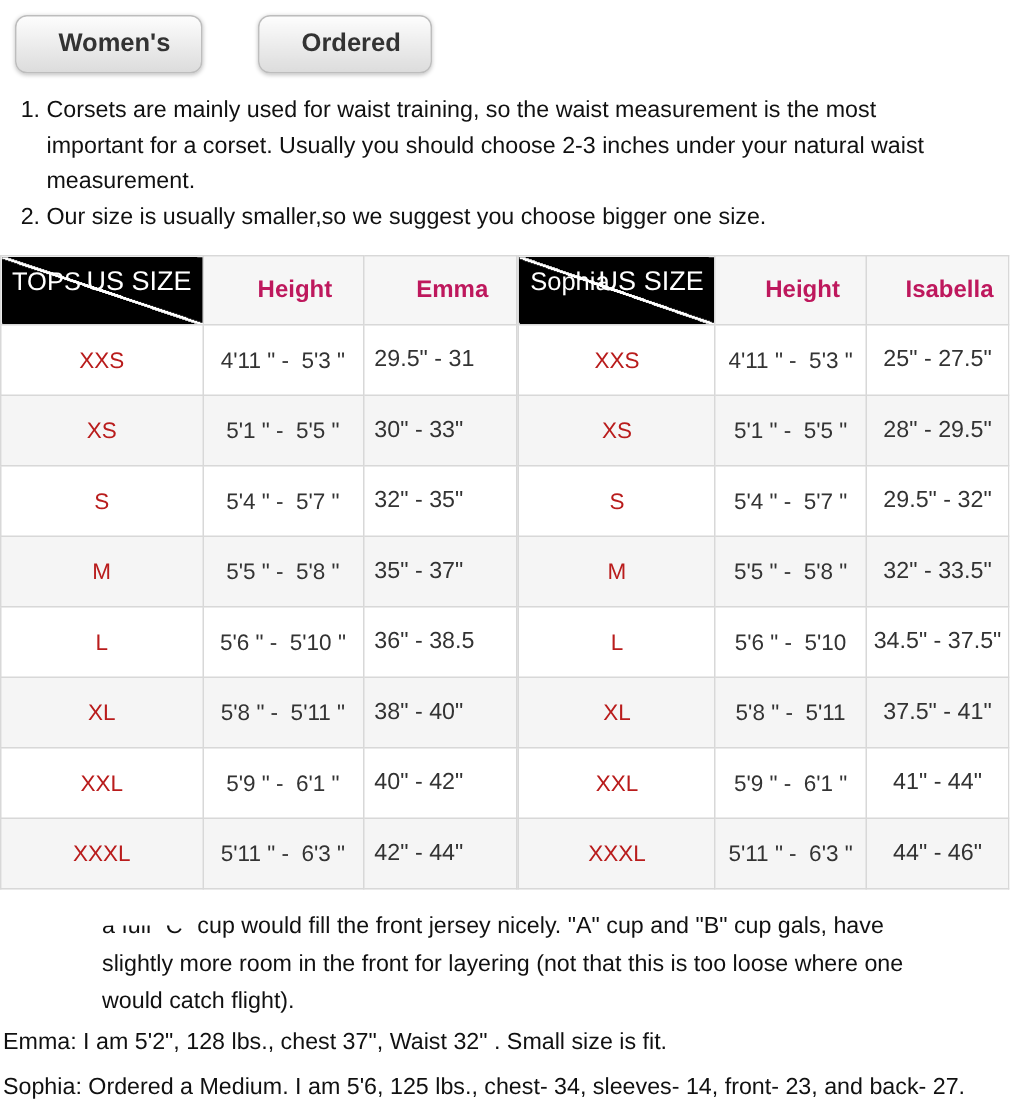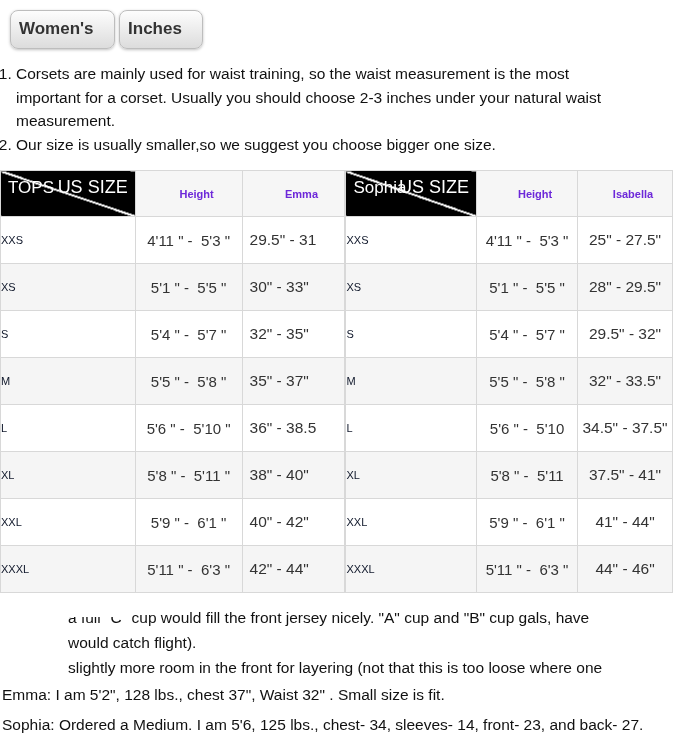--- a/index.html
+++ b/index.html
@@ -7,61 +7,61 @@
     width:673px;
     font-family:"Liberation Sans", sans-serif;
     color:#000;
     -webkit-font-smoothing:antialiased;
   }
 
   
   .tabs { padding:10px 0 0 10px; }
   .tab-btn {
     display:inline-block;
-    margin-right:0;
-    padding:8px 20px 9px 8px;
+    margin-right:33px;
+    padding:8px 20px 9px 28px;
     font-size:17px;
     font-weight:bold;
     color:#333;
     background:linear-gradient(#fdfdfd,#dcdcdc);
     border:1px solid #bdbdbd;
     border-radius:8px;
     box-shadow:0 1px 3px rgba(0,0,0,.25);
     cursor:pointer;
   }
 
   
   ol.notes {
     margin:13px 0 0 0;
-    padding-left:16px;
+    padding-left:31px;
     width:600px;
     font-size:15.5px;
     line-height:23.5px;
     color:#111;
   }
   ol.notes li { margin:0; }
 
   
   .tables { display:flex; margin-top:14px; }
   table { border-collapse:collapse; table-layout:fixed;border-radius:24px; }
   td, th { border:1px solid #d8d8d8; padding:0; }
   thead th { height:45px; }
   tbody td { height:46px; }
   th.plain {
     background:#f6f6f6;
-    font-size:11px;
+    font-size:16px;
     font-weight:bold;
-    color:#6d28d9;
+    color:#be185d;
     text-align:center;
     padding-left:16px;
   }
   tbody tr:nth-child(odd)  { background:#ffffff; }
   tbody tr:nth-child(even) { background:#f5f5f5; }
 
-  td.size   { text-align:left; font-size:11px;  color:#0f172a; }
+  td.size   { text-align:center; font-size:15px;  color:#b91c1c; }
   td.height { text-align:center; font-size:15px;  color:#333; white-space:pre; }
   td.bust   { text-align:left; padding-left:7px; font-size:15.5px; color:#333; white-space:pre; }
   td.waist  { text-align:center; font-size:15.5px; color:#333; white-space:pre; }
 
   
   th.corner {
     position:relative;
     padding:0;
     background:linear-gradient(to top right,
       #000 calc(50% - 1px), #fff calc(50% - 1px),
@@ -85,21 +85,21 @@
   .reviews .indent { padding-left:66px; }
   .review-emma   { margin-top:2px; }
   .review-sophia { margin-top:5px; }
   .clip-top { display:inline-block; clip-path:inset(48% 0 0 0); }
 </style>
 </head>
 <body>
 
 <div class="tabs">
   <span class="tab-btn">Women's</span>
-  <span class="tab-btn">Inches</span>
+  <span class="tab-btn">Ordered</span>
 </div>
 
 <ol class="notes">
   <li>Corsets are mainly used for waist training, so the waist measurement is the most important for a corset. Usually you should choose 2-3 inches under your natural waist measurement.</li>
   <li>Our size is usually smaller,so we suggest you choose bigger one size.</li>
 </ol>
 
 <div class="tables">
 
   <table>
@@ -219,17 +219,17 @@
         <td class="height">5'11 " -  6'3 "</td>
         <td class="waist">44" - 46"</td>
       </tr>
     </tbody>
   </table>
 
 </div>
 
 <div class="reviews">
   <div class="line indent"><span class="clip-top">a full "C"</span><span> cup would fill the front jersey nicely. "A" cup and "B" cup gals, have</span></div>
+  <div class="line indent">slightly more room in the front for layering (not that this is too loose where one</div>
   <div class="line indent">would catch flight).</div>
-  <div class="line indent">slightly more room in the front for layering (not that this is too loose where one</div>
   <div class="line review-emma">Emma: I am 5'2", 128 lbs., chest 37", Waist 32" . Small size is fit.</div>
   <div class="line review-sophia">Sophia: Ordered a Medium. I am 5'6, 125 lbs., chest- 34, sleeves- 14, front- 23, and back- 27.</div>
 </div>
 
 </body></html>

